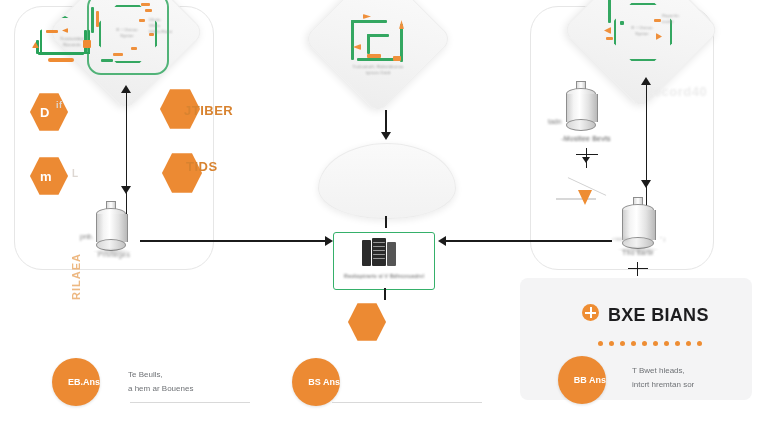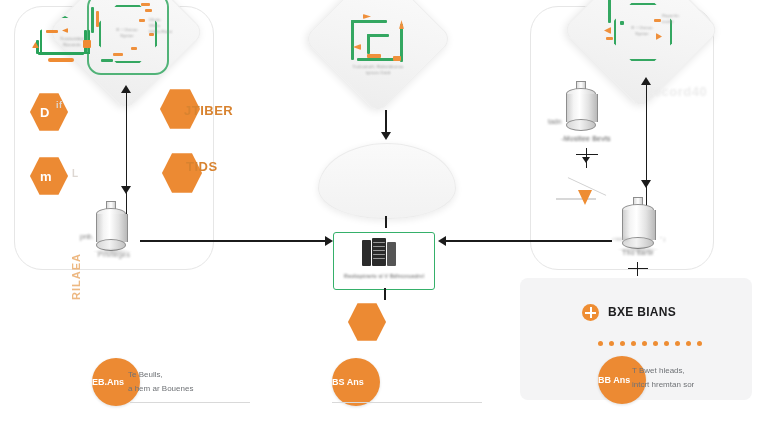--- a/index.html
+++ b/index.html
@@ -159,44 +159,43 @@
   }
   .ah-up{border-left:5px solid transparent;border-right:5px solid transparent;border-bottom:8px solid #1b1b1b;}
   .ah-down{border-left:5px solid transparent;border-right:5px solid transparent;border-top:8px solid #1b1b1b;}
   .ah-left{border-top:5px solid transparent;border-bottom:5px solid transparent;border-right:8px solid #1b1b1b;}
   .ah-right{border-top:5px solid transparent;border-bottom:5px solid transparent;border-left:8px solid #1b1b1b;}
 
   
   .badge{
     position:absolute;border-radius:50%;
     background:#ec8a33;
-    display:flex;align-items:center;justify-content:flex-start;
+    display:flex;align-items:center;justify-content:flex-end;
     color:#ffffff;font-size:9px;font-weight:700;
     filter:blur(.15px);
     box-shadow:0 1px 3px rgba(0,0,0,.12);
-    margin-left:40px;
   }
   .badge span{filter:blur(.5px);}
   .footer-txt{
     position:absolute;
     font-size:8px;line-height:1.75;
     color:#6f7276;
     filter:blur(.75px);
     white-space:pre-line;
   }
   .rule{position:absolute;height:1px;background:#d9d9d9;}
 
   
   .card{
     position:absolute;left:520px;top:278px;width:232px;height:122px;
     background:#f4f4f5;border-radius:8px;
   }
   .card-title{
     position:absolute;left:88px;top:27px;
-    font-size:12px;font-weight:700;color:#1d1d1f;
+    font-size:18px;font-weight:700;color:#1d1d1f;
     letter-spacing:.3px;
     filter:blur(.3px);
   }
   .card-icon{
     position:absolute;left:62px;top:26px;width:17px;height:17px;border-radius:50%;
     background:#ee8d33;
   }
   .card-icon:before,.card-icon:after{
     content:"";position:absolute;background:#fff;
   }

